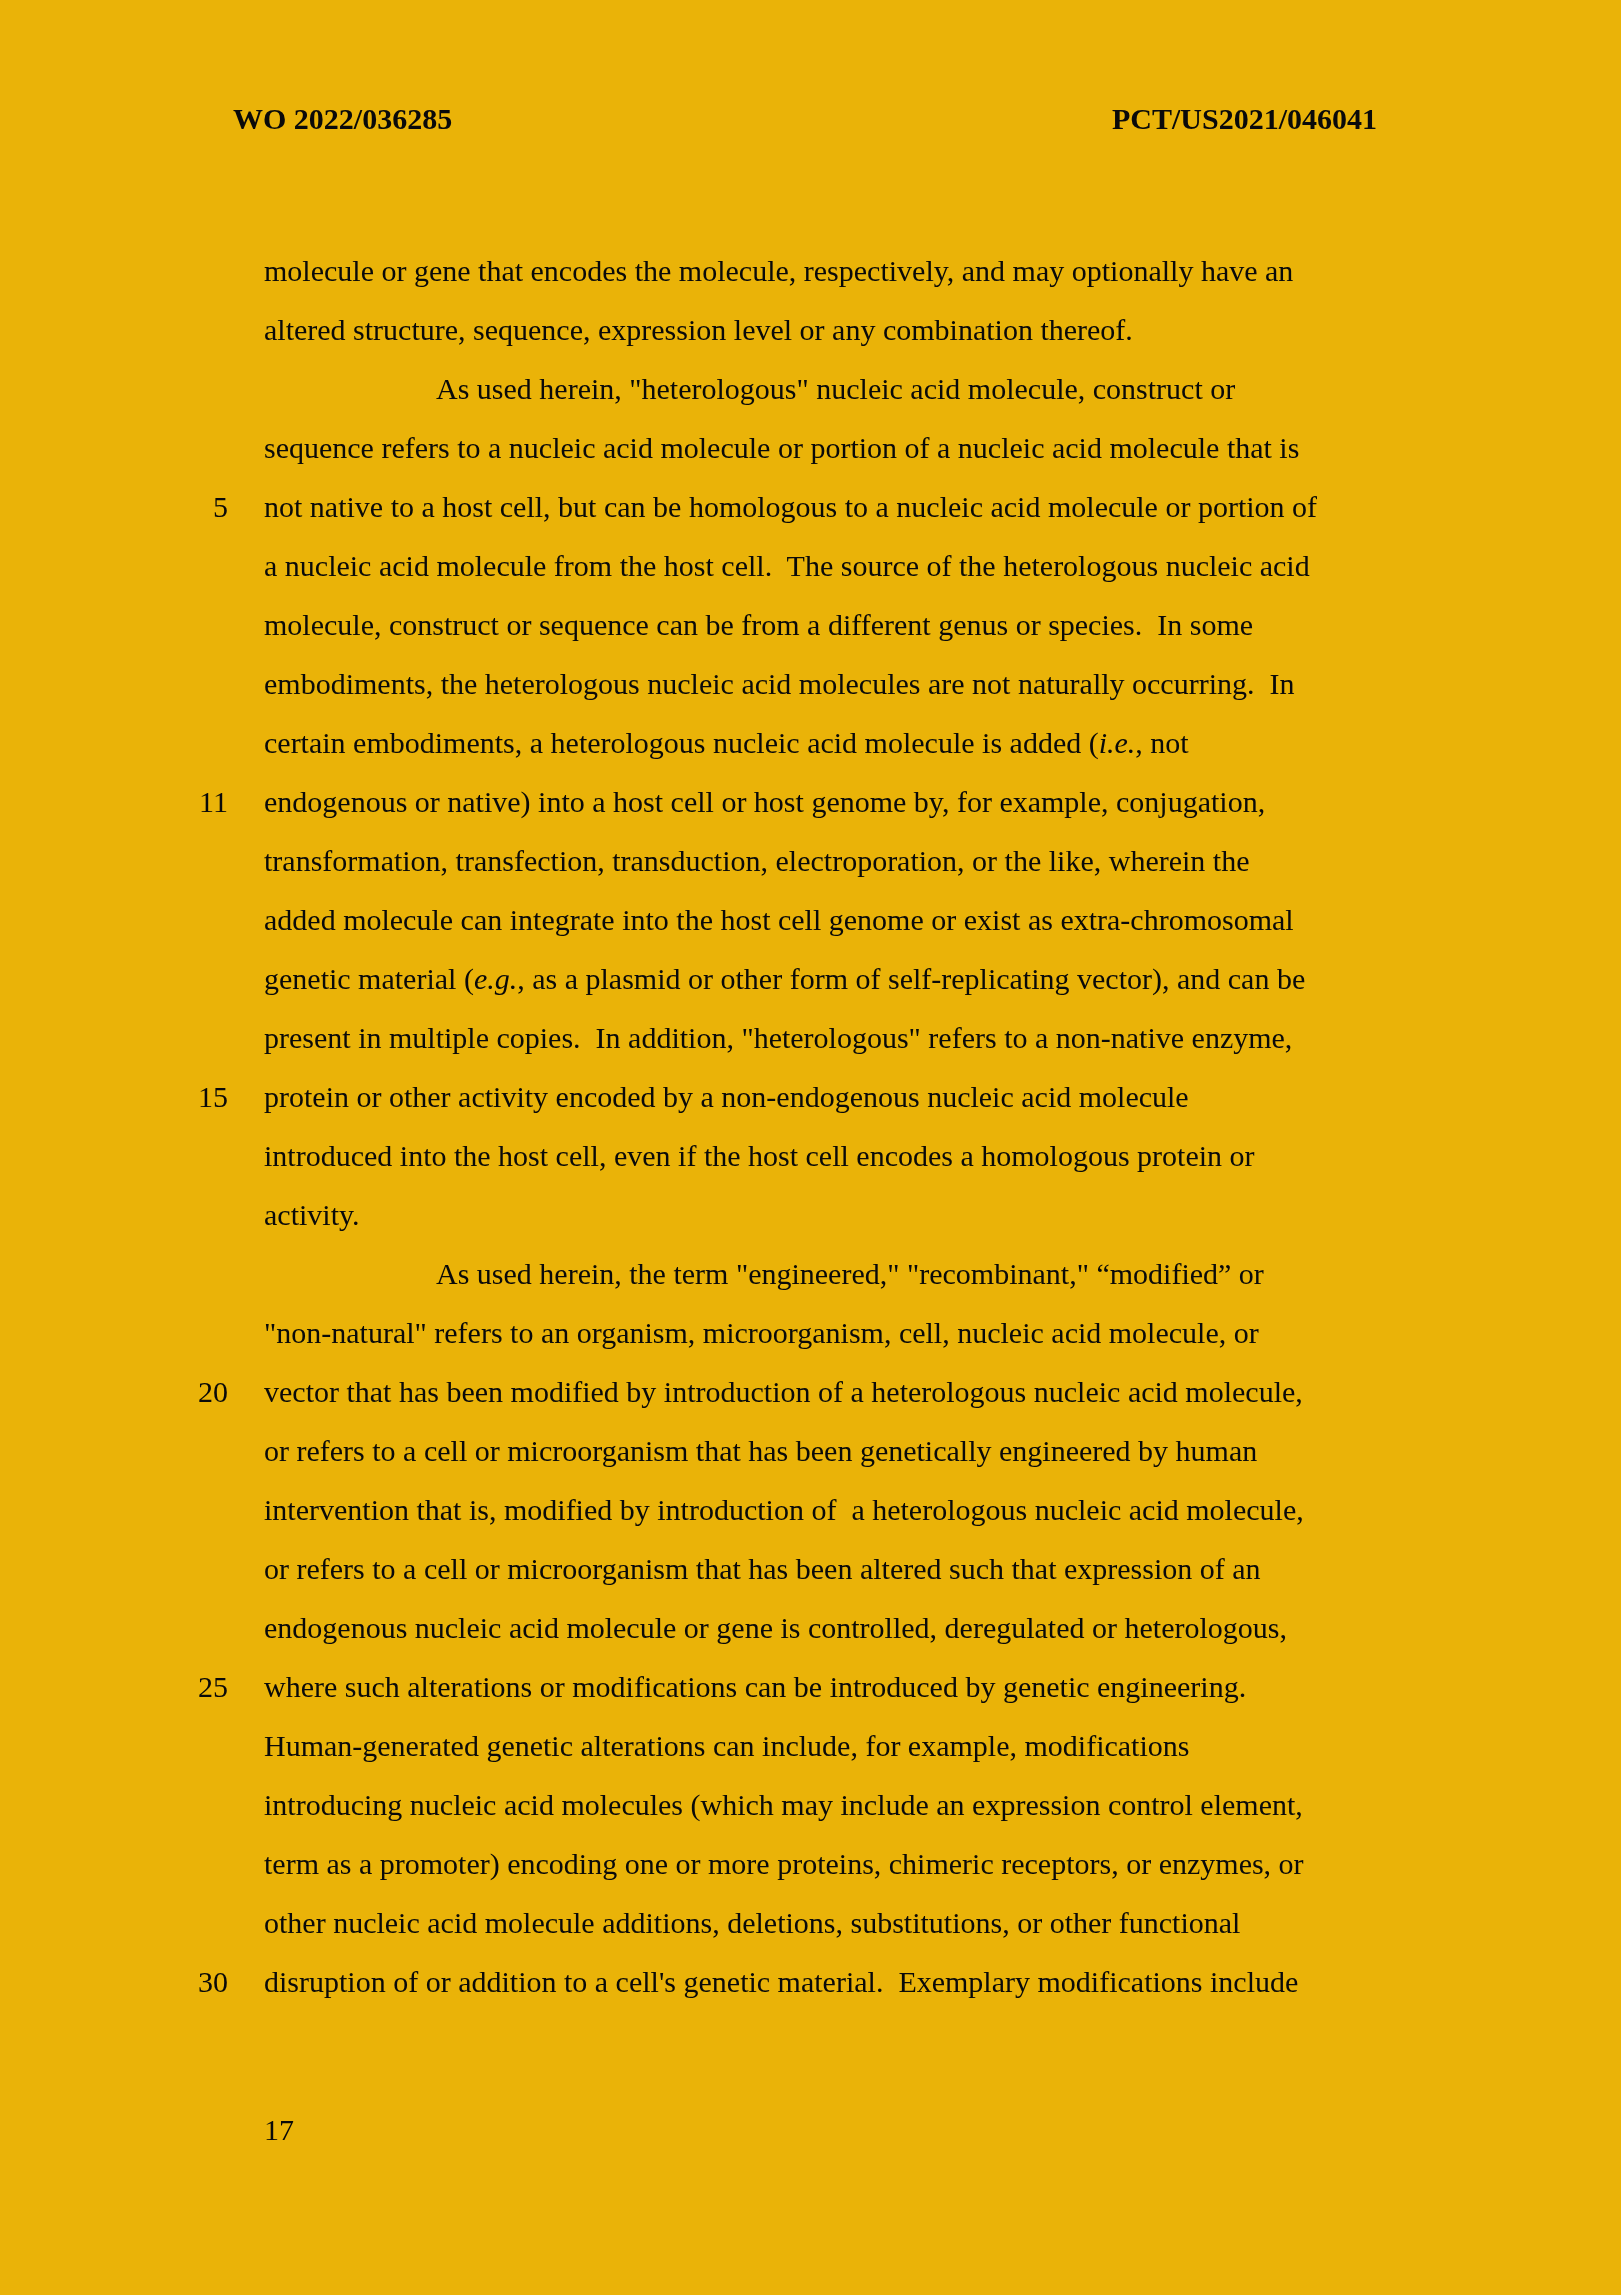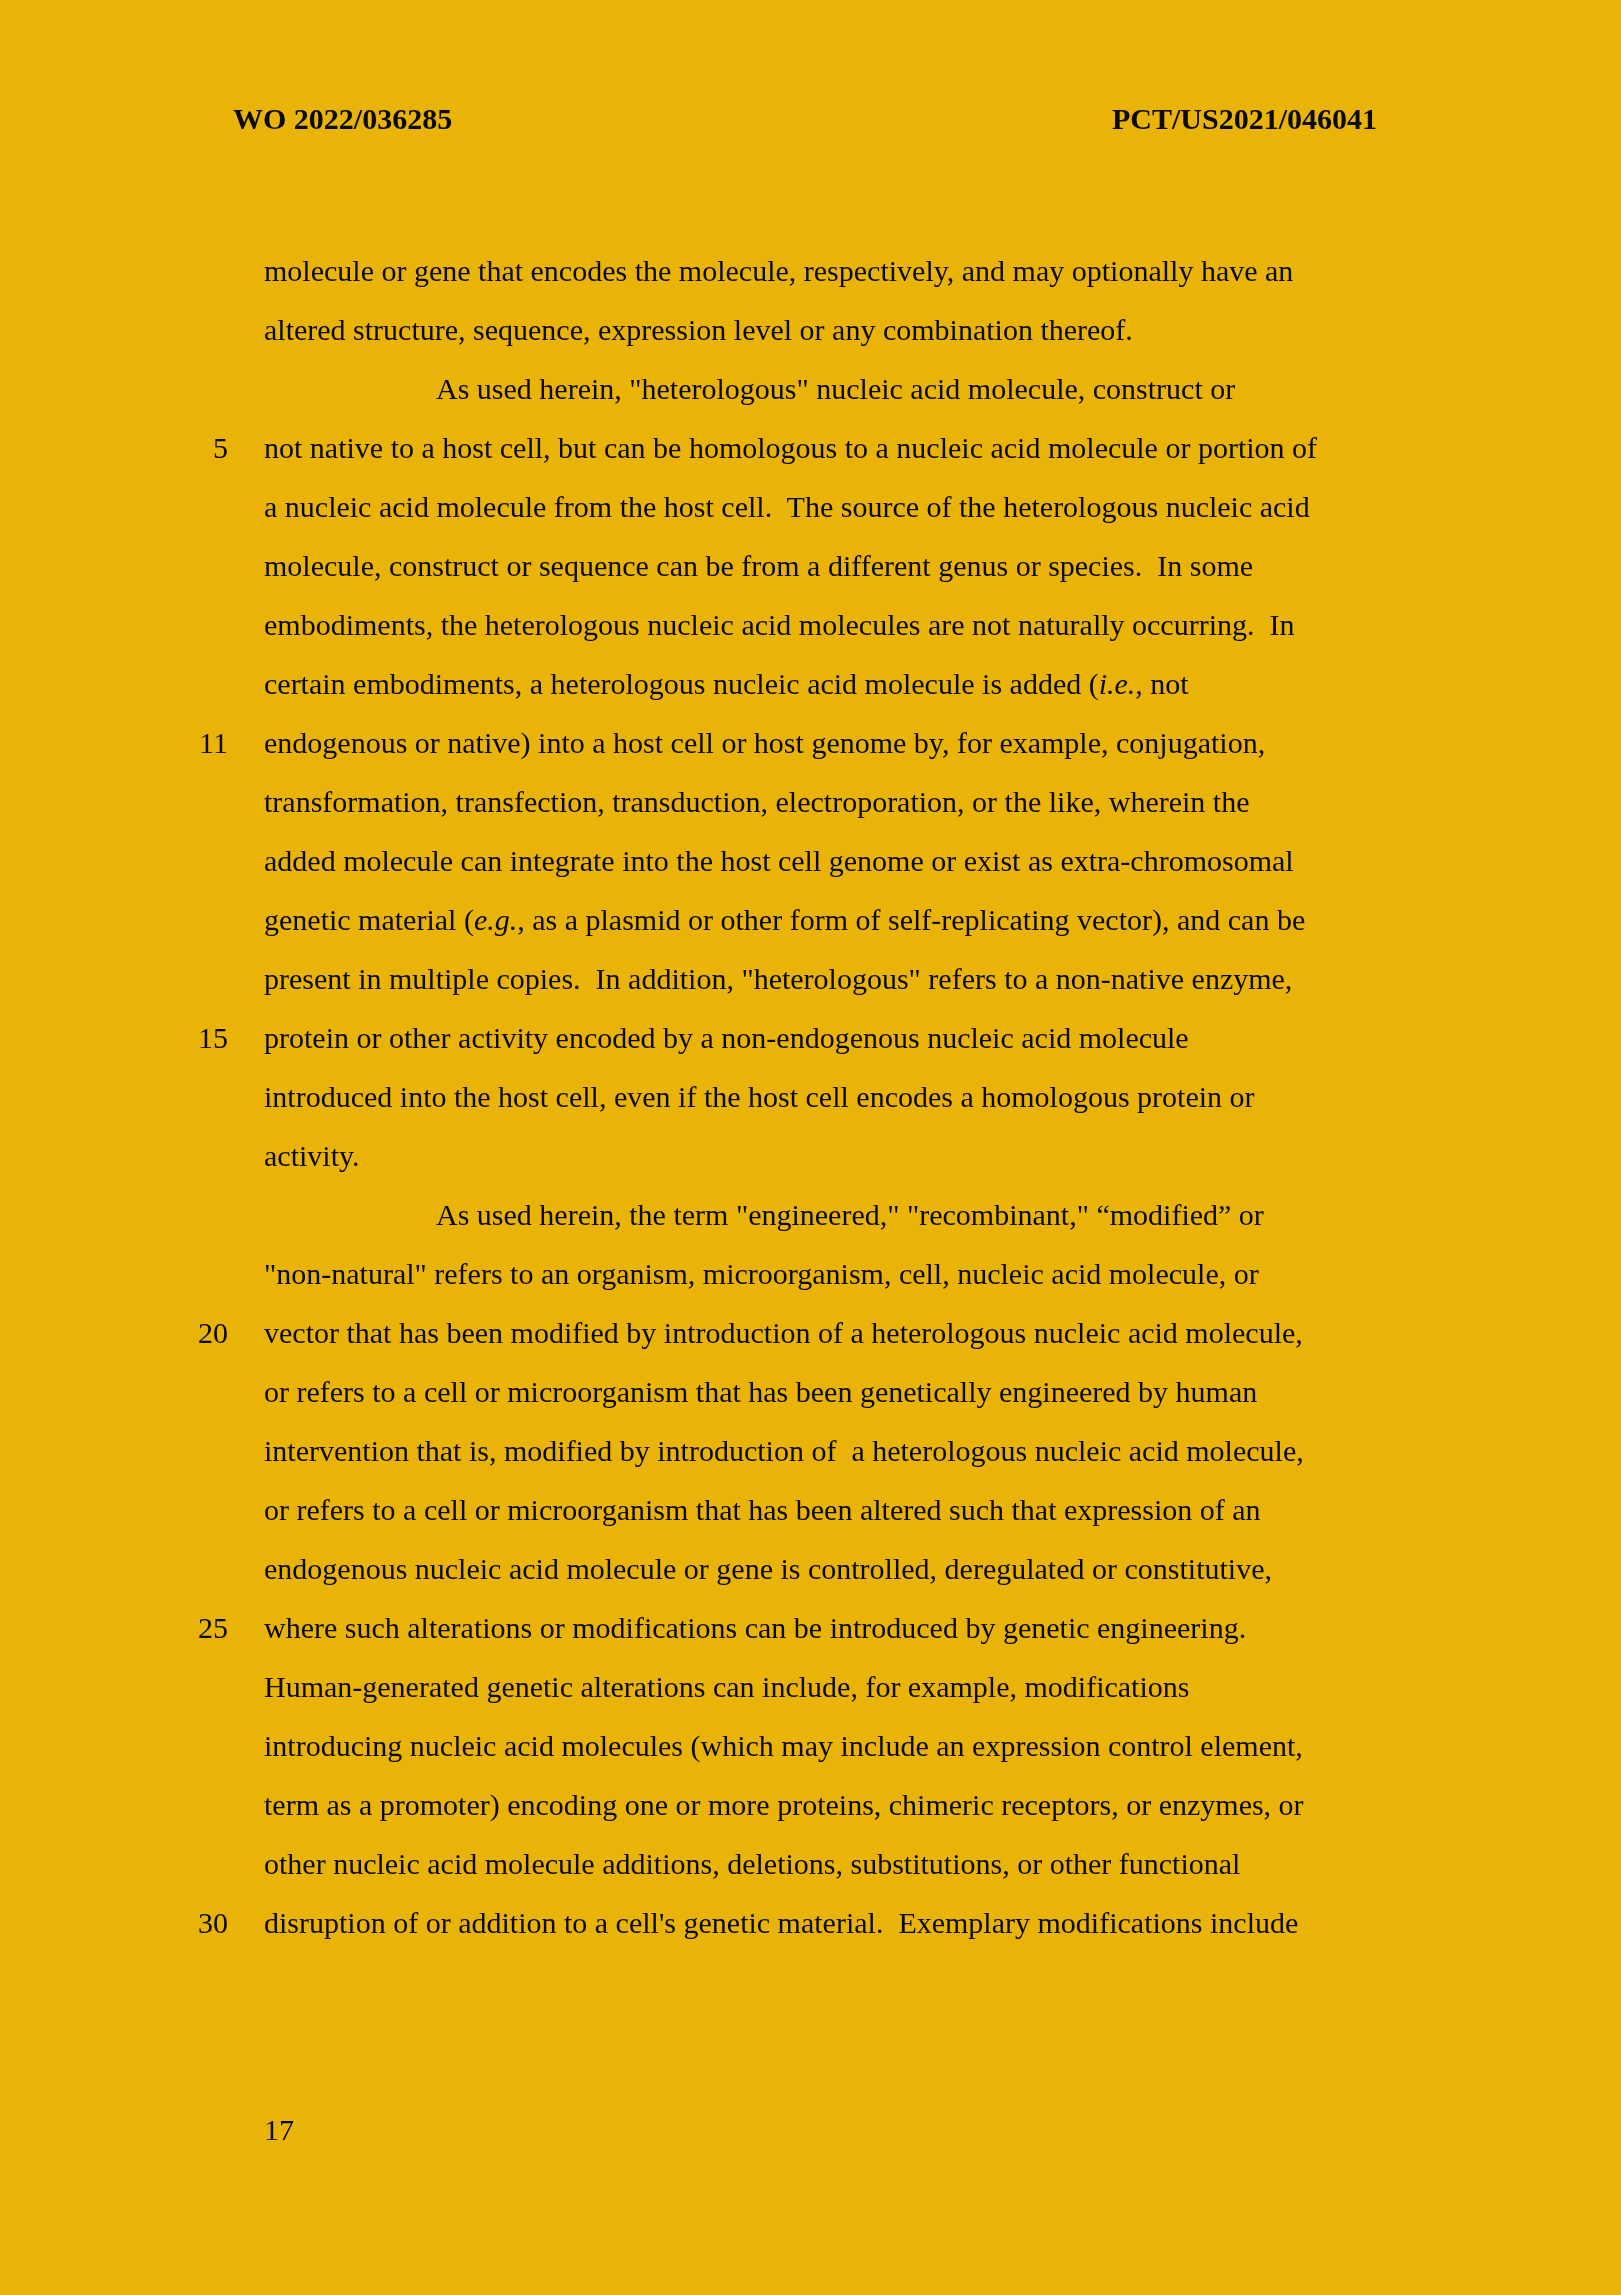--- a/index.html
+++ b/index.html
@@ -83,20 +83,23 @@
       <div class="line-row">
         <span class="line-text">molecule or gene that encodes the molecule, respectively, and may optionally have an</span>
       </div>
       <div class="line-row">
         <span class="line-text">altered structure, sequence, expression level or any combination thereof.</span>
       </div>
       <div class="line-row indent">
         <span class="line-text">As used herein, "heterologous" nucleic acid molecule, construct or</span>
       </div>
       <div class="line-row">
+        <span class="line-text">sequence refers to a nucleic acid molecule or portion of a nucleic acid molecule that is</span>
+      </div>
+      <div class="line-row">
         <span class="line-num">5</span>
         <span class="line-text">not native to a host cell, but can be homologous to a nucleic acid molecule or portion of</span>
       </div>
       <div class="line-row">
         <span class="line-text">a nucleic acid molecule from the host cell.  The source of the heterologous nucleic acid</span>
       </div>
       <div class="line-row">
         <span class="line-text">molecule, construct or sequence can be from a different genus or species.  In some</span>
       </div>
       <div class="line-row">
@@ -144,21 +147,21 @@
       <div class="line-row">
         <span class="line-text">or refers to a cell or microorganism that has been genetically engineered by human</span>
       </div>
       <div class="line-row">
         <span class="line-text">intervention that is, modified by introduction of  a heterologous nucleic acid molecule,</span>
       </div>
       <div class="line-row">
         <span class="line-text">or refers to a cell or microorganism that has been altered such that expression of an</span>
       </div>
       <div class="line-row">
-        <span class="line-text">endogenous nucleic acid molecule or gene is controlled, deregulated or constitutive,</span>
+        <span class="line-text">endogenous nucleic acid molecule or gene is controlled, deregulated or heterologous,</span>
       </div>
       <div class="line-row">
         <span class="line-num">25</span>
         <span class="line-text">where such alterations or modifications can be introduced by genetic engineering.</span>
       </div>
       <div class="line-row">
         <span class="line-text">Human-generated genetic alterations can include, for example, modifications</span>
       </div>
       <div class="line-row">
         <span class="line-text">introducing nucleic acid molecules (which may include an expression control element,</span>

